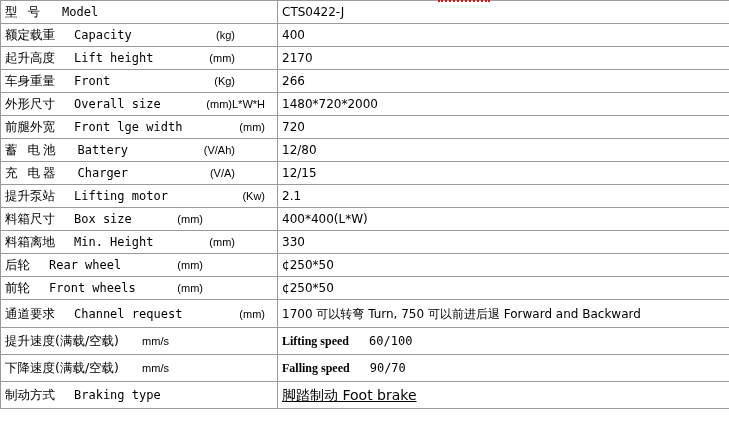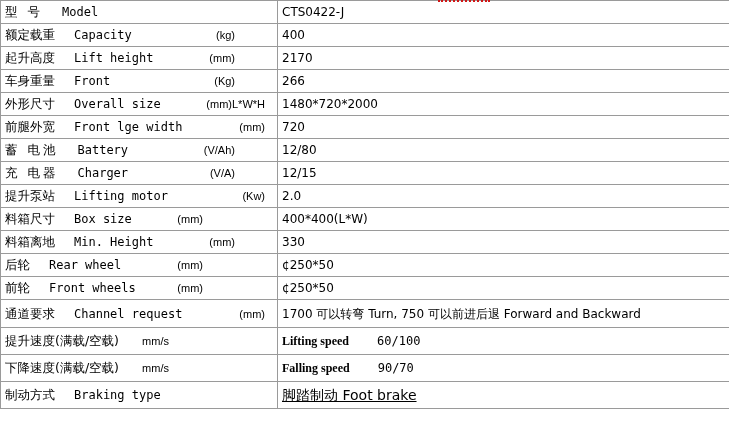--- a/index.html
+++ b/index.html
@@ -87,21 +87,21 @@
     font-size: 12px;
   }
   .val-bold {
     font-family: Liberation Serif, serif;
     font-weight: bold;
     font-size: 12px;
   }
   .val-num {
     font-family: "DejaVu Sans Mono", monospace;
     font-size: 12px;
-    margin-left: 28px;
+    margin-left: 20px;
   }
   .val-cn {
     font-family: "DejaVu Sans", sans-serif;
     font-size: 14px;
     text-decoration: underline;
   }
   .val-row {
     display: flex;
     align-items: baseline;
   }
@@ -195,21 +195,21 @@
           <td class="value"><span class="val-main">12/15</span></td>
         </tr>
         <tr>
           <td class="label">
             <div class="lab-wrap">
               <span class="cn">提升泵站</span>
               <span class="en">Lifting motor</span>
               <span class="unit near">(Kw)</span>
             </div>
           </td>
-          <td class="value"><span class="val-main">2.0</span></td>
+          <td class="value"><span class="val-main">2.1</span></td>
         </tr>
         <tr>
           <td class="label">
             <div class="lab-wrap">
               <span class="cn">料箱尺寸</span>
               <span class="en">Box size</span>
               <span class="unit mid">(mm)</span>
             </div>
           </td>
           <td class="value"><span class="val-main">400*400(L*W)</span></td>

